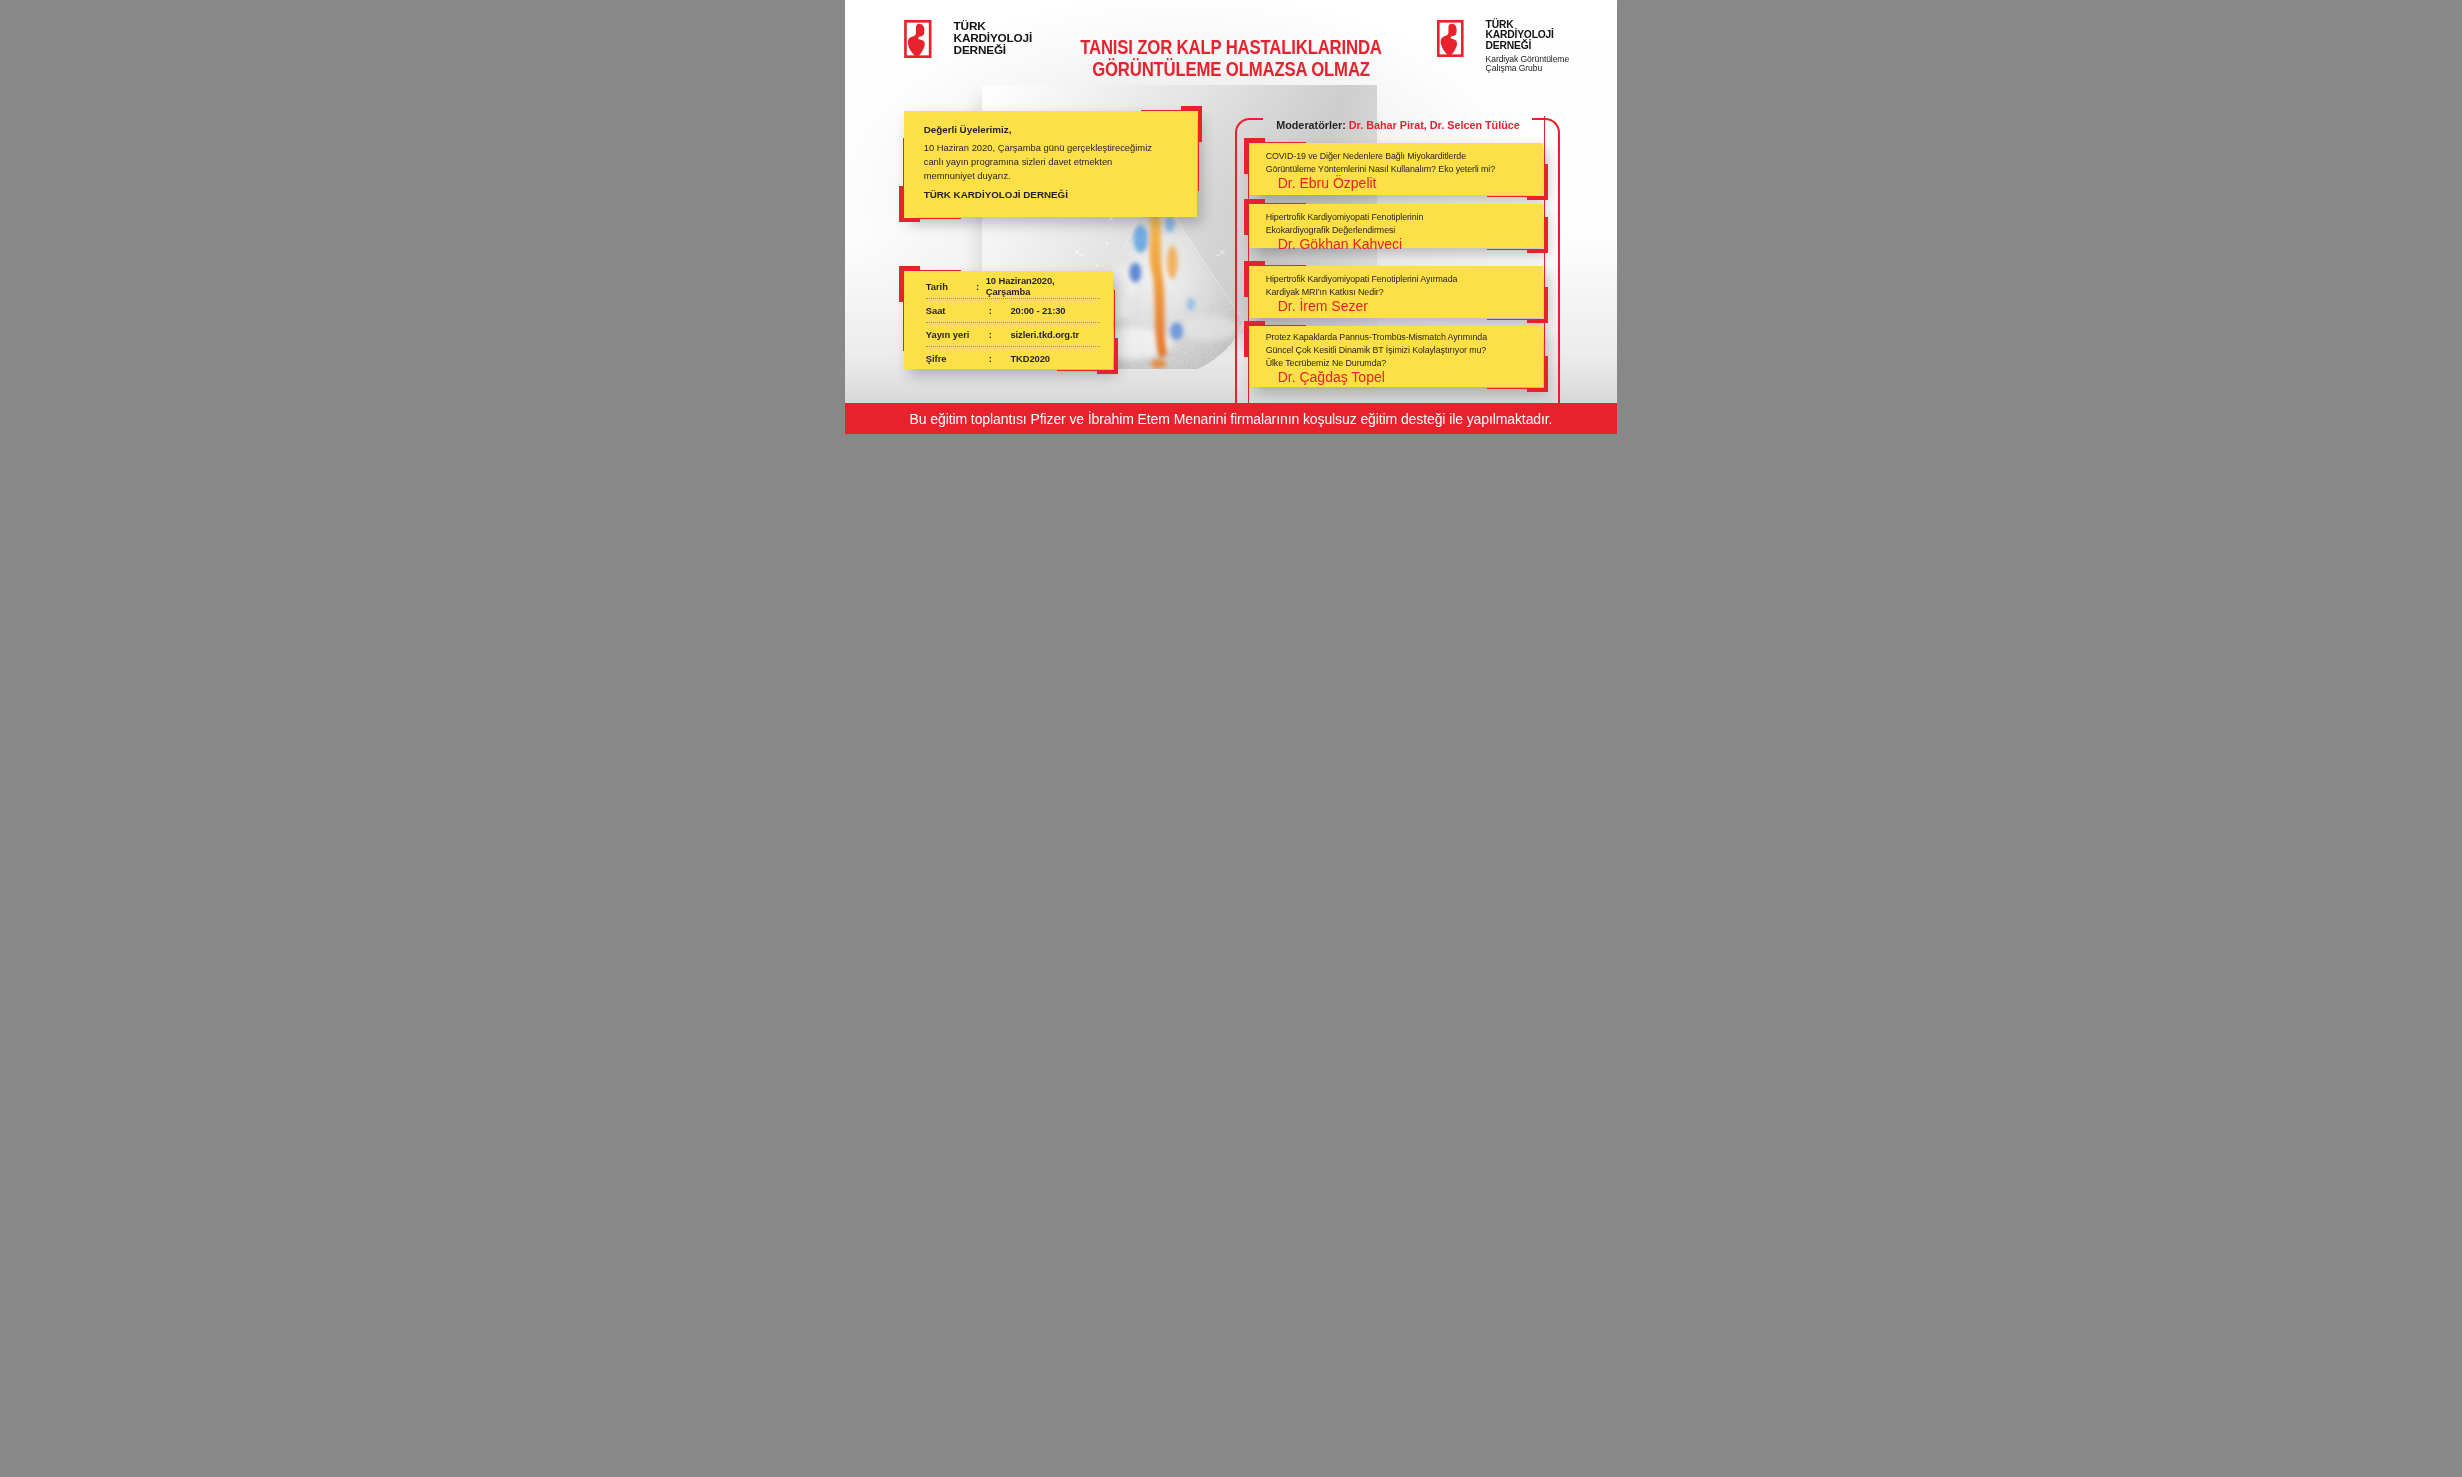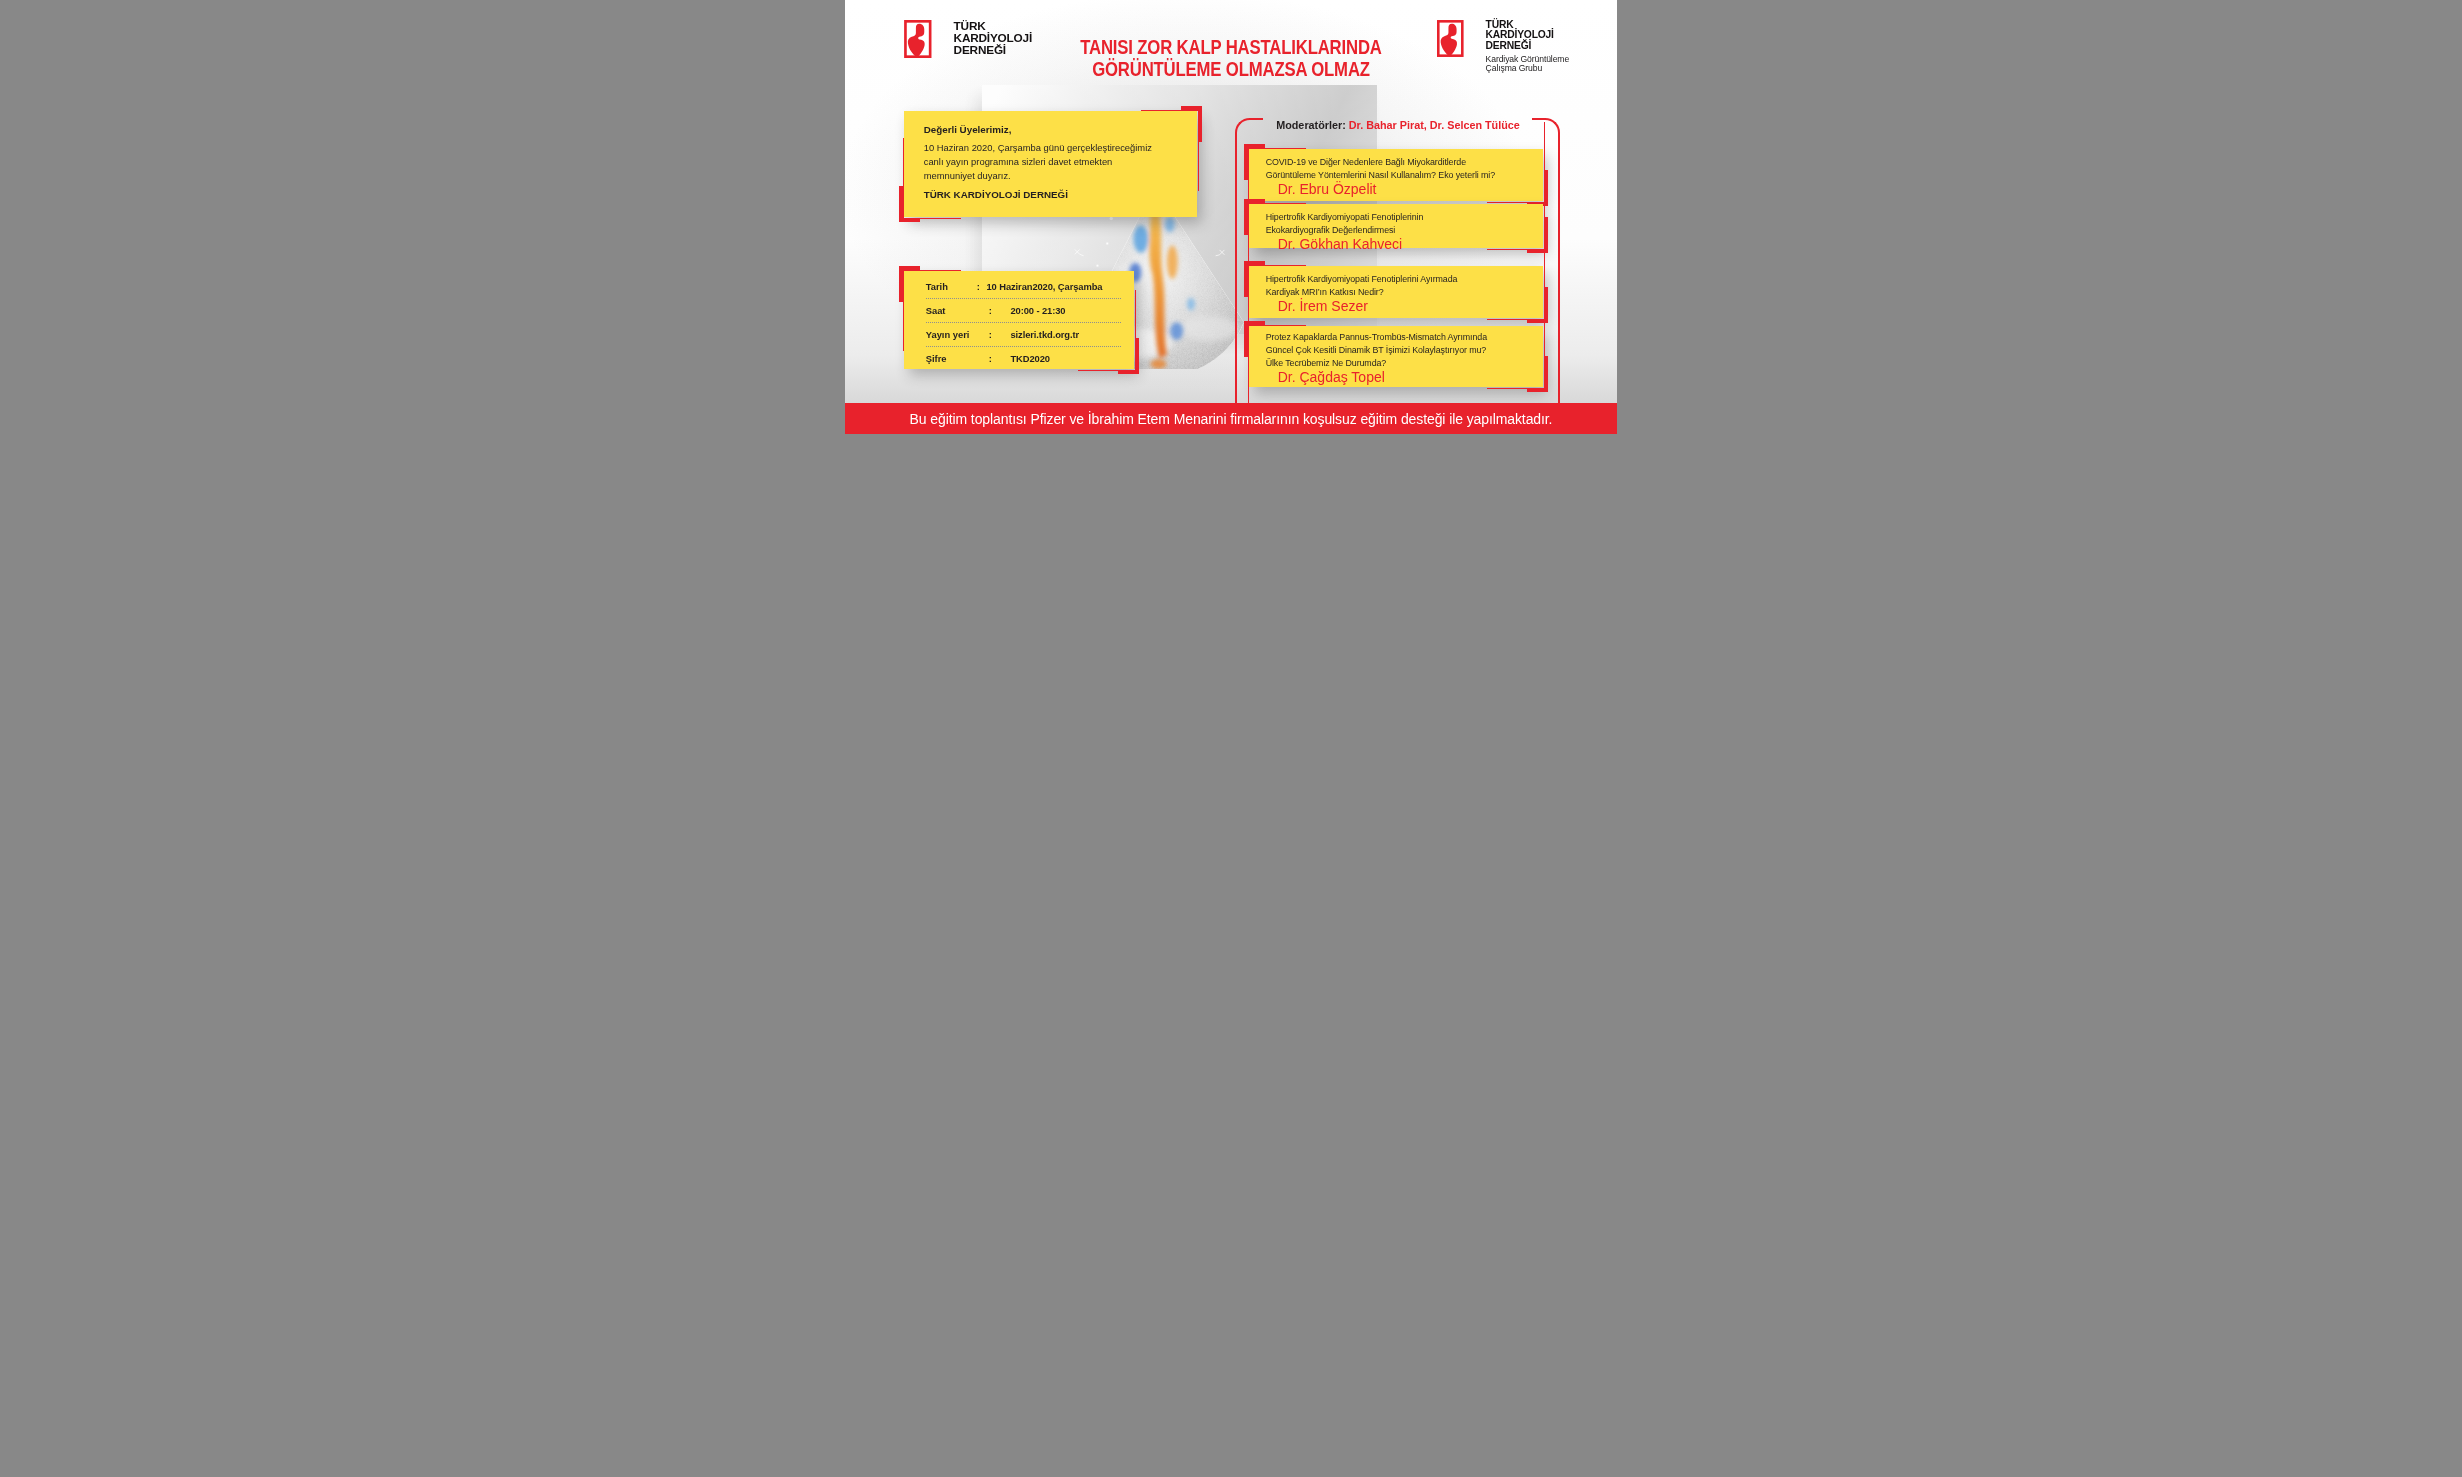--- a/index.html
+++ b/index.html
@@ -42,26 +42,26 @@
   .bracket.right{left:687px;border-right:2px solid var(--red);border-top:2px solid var(--red);border-top-right-radius:14.8px;}
 
   
   .card{position:absolute;background:#fde047;z-index:3;box-shadow:4.9px 6.9px 12.8px rgba(45,45,45,.30);box-sizing:border-box;}
   .greeting{left:59px;top:111px;width:293px;height:106px;padding:12.8px 14.8px 0 19.7px;}
   .salutation{font-weight:bold;font-size:9.8px;color:var(--dark);margin:0;}
   .gbody{font-size:9.4px;line-height:14.3px;color:#282425;margin:5.9px 0 0;white-space:pre-line;}
   .signature{font-weight:bold;font-size:9.8px;color:var(--dark);margin:5.9px 0 0;}
 
   .session{left:404px;width:294px;padding:7.4px 6.9px 0 16.7px;}
-  .s1{top:149px;height:52px;} .s2{top:204px;height:44px;} .s3{top:266px;height:52px;}
+  .s1{top:143px;height:52px;} .s2{top:204px;height:44px;} .s3{top:266px;height:52px;}
   .s4{top:326px;height:61px;padding-top:5.4px;}
   .stitle{font-size:8.9px;line-height:12.8px;color:var(--dark);margin:0;white-space:pre-line;letter-spacing:-0.1px;}
   .speaker{font-size:14px;line-height:12.8px;color:var(--red);margin:1px 12px 0;}
 
-  .details{left:59px;top:271px;width:230px;height:98px;padding:3.9px 12.8px 0 21.7px;}
+  .details{left:59px;top:271px;width:209px;height:98px;padding:3.9px 12.8px 0 21.7px;}
   .drow{height:23px;display:flex;align-items:center;}
   .drow + .drow{border-top:1px dotted #8f8f8f;gap:12px;}
   .dlabel{width:51px;font-weight:bold;font-size:9.4px;color:var(--dark);}
   .dcolon{width:9.8px;font-weight:bold;font-size:9.4px;color:var(--dark);}
   .dvalue{font-weight:bold;font-size:9.4px;color:var(--dark);letter-spacing:-0.1px;}
 
   
   .corner{position:absolute;width:0;height:0;z-index:4;pointer-events:none;}
   .corner::before,.corner::after{content:"";position:absolute;border:0 solid var(--red);box-sizing:border-box;}
   .corner.tl{left:0;top:0;}

